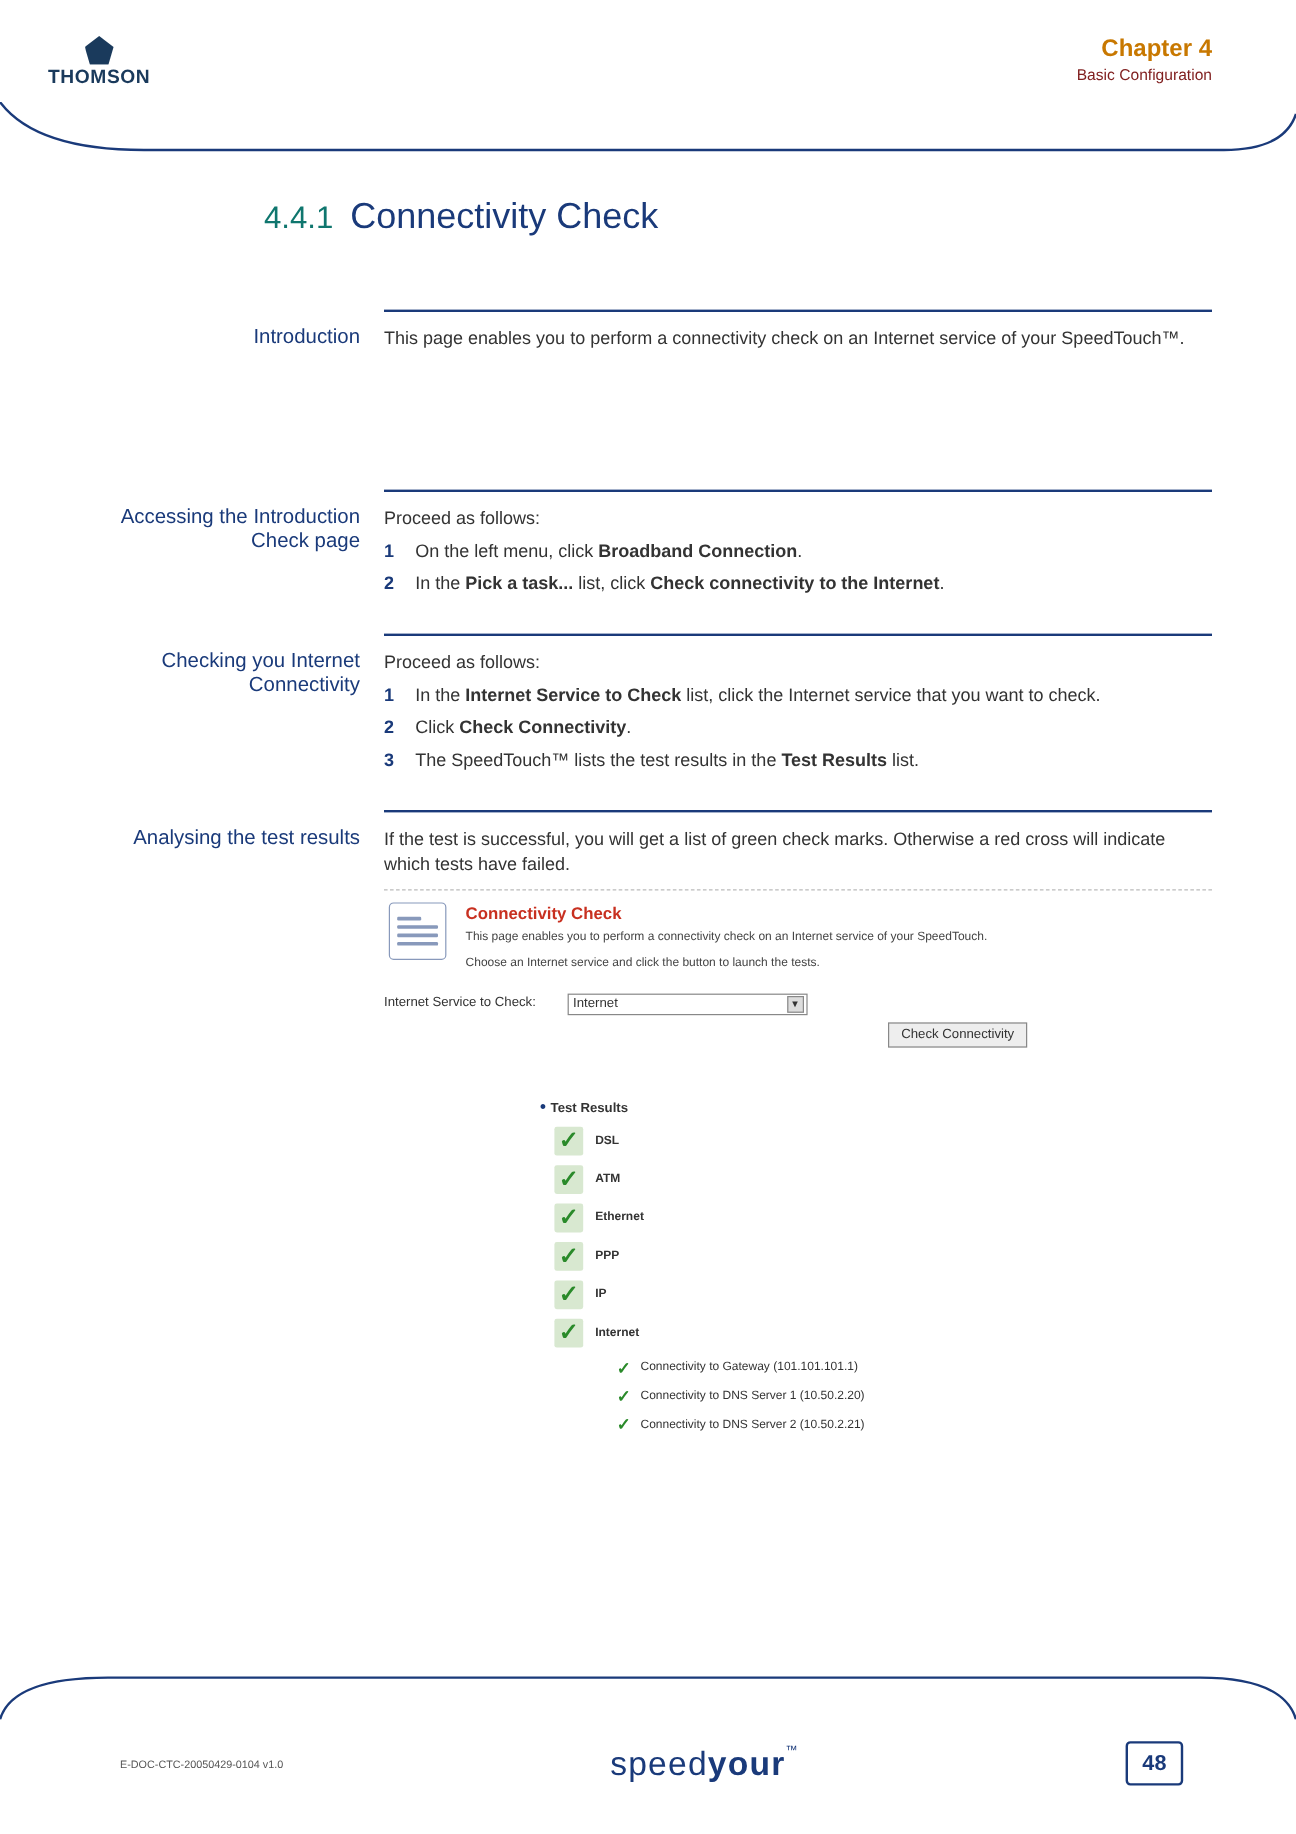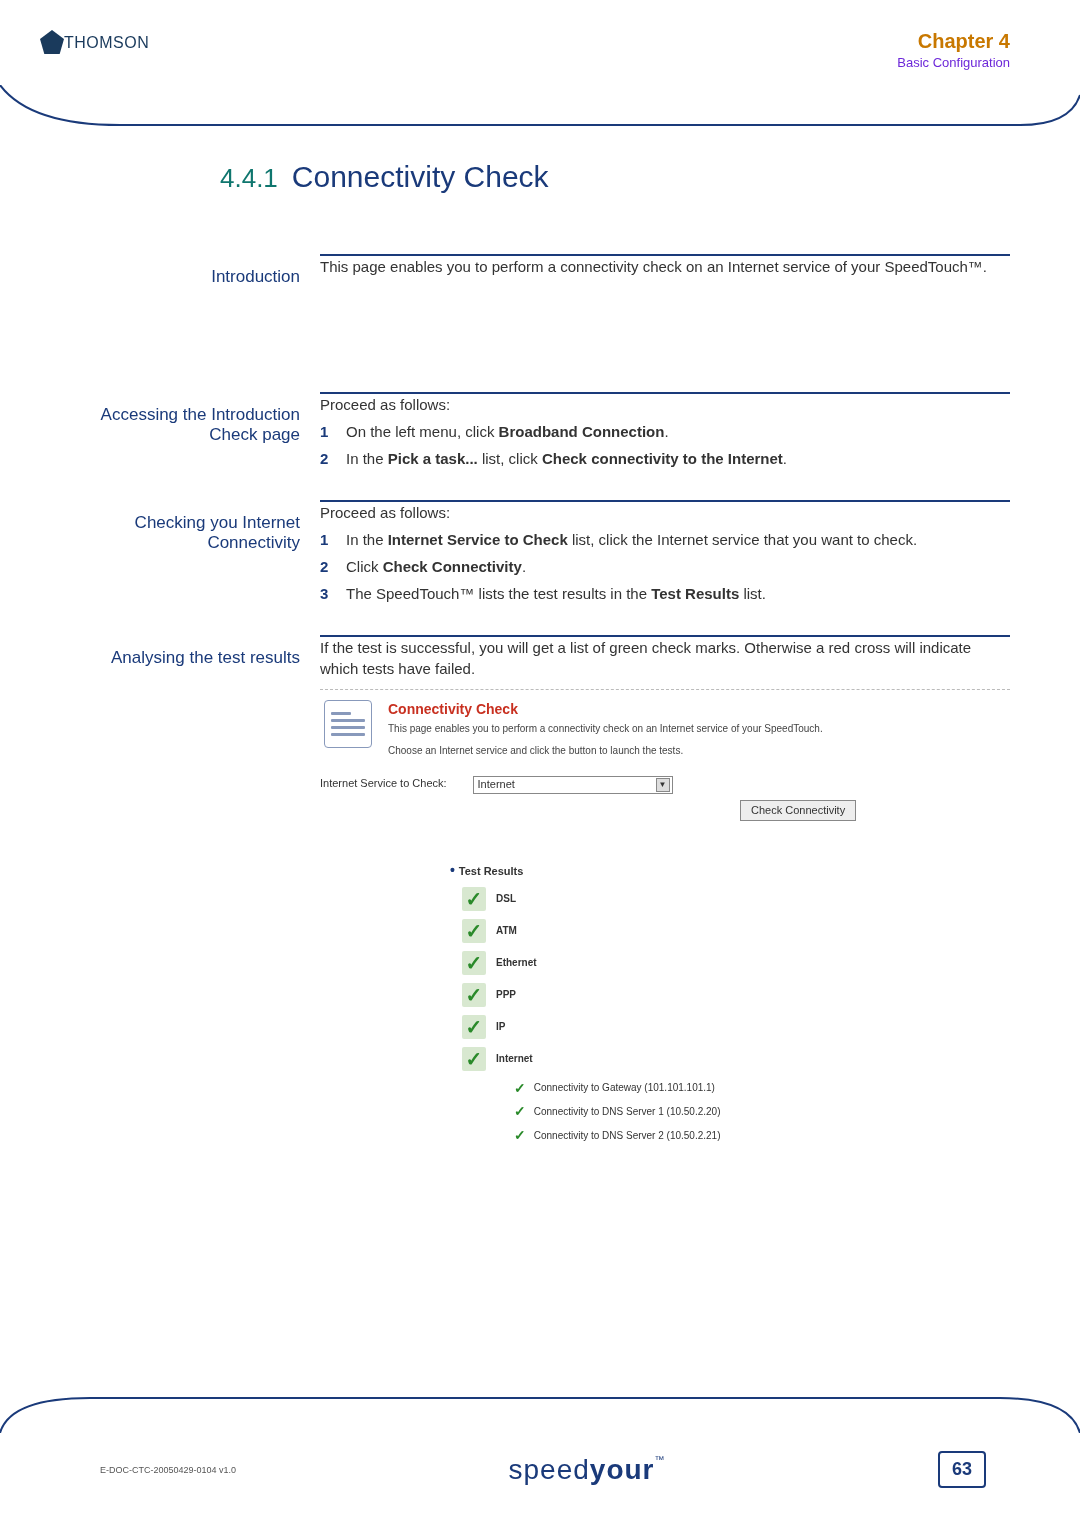--- a/index.html
+++ b/index.html
@@ -12,24 +12,24 @@
     color: #333;
   }
   .header {
     display: flex;
     justify-content: space-between;
     align-items: flex-start;
     padding: 30px 70px 10px 40px;
   }
   .logo {
     display: flex;
-    flex-direction: row;
+    flex-direction: column;
     align-items: center;
     color: #1a3a5c;
-    font-weight: normal;
+    font-weight: bold;
   }
   .logo-icon {
     width: 24px;
     height: 24px;
     background: #1a3a5c;
     clip-path: polygon(50% 0%, 100% 38%, 82% 100%, 18% 100%, 0% 38%);
     margin-bottom: 2px;
   }
   .logo-text {
     font-size: 16px;
@@ -38,21 +38,21 @@
   .header-right {
     text-align: right;
   }
   .chapter {
     color: #c87800;
     font-weight: bold;
     font-size: 20px;
   }
   .chapter-sub {
     font-size: 13px;
-    color: #6d28d9;
+    color: #7f1d1d;
     margin-top: 2px;
   }
   .curve {
     position: absolute;
     top: 85px;
     left: 0;
     width: 1080px;
     height: 50px;
     overflow: hidden;
   }
@@ -84,21 +84,21 @@
     width: 220px;
     text-align: right;
     padding-right: 20px;
     color: #1a3a7a;
     font-size: 17px;
     padding-top: 13px;
   }
   .body-col {
     flex: 1;
     border-top: 2px solid #1a3a7a;
-    padding-top: 0;
+    padding-top: 12px;
     padding-bottom: 15px;
     font-size: 15px;
     line-height: 1.4;
   }
   .gap { height: 90px; }
   .ol-list { list-style: none; margin-top: 6px; }
   .ol-list li { display: flex; margin-bottom: 6px; }
   .ol-num { color: #1a3a7a; font-weight: bold; width: 26px; flex-shrink: 0; font-size: 15px; }
   .ol-text { flex: 1; }
   .screenshot-box {
@@ -368,14 +368,14 @@
   <svg viewBox="0 0 1080 50">
       <path d="M0,50 Q10,15 90,15 L1000,15 Q1070,15 1080,50" fill="none" stroke="#1a3a7a" stroke-width="2"></path>
     </svg>
 </div>
 
 <div class="footer">
   <div class="doc-id">E-DOC-CTC-20050429-0104 v1.0</div>
   <div class="brand-logo">
     <span class="thin">speed</span><span class="bold">your</span><span class="tm">™</span>
   </div>
-  <div class="page-num">63</div>
+  <div class="page-num">48</div>
 </div>
 
 </body></html>

